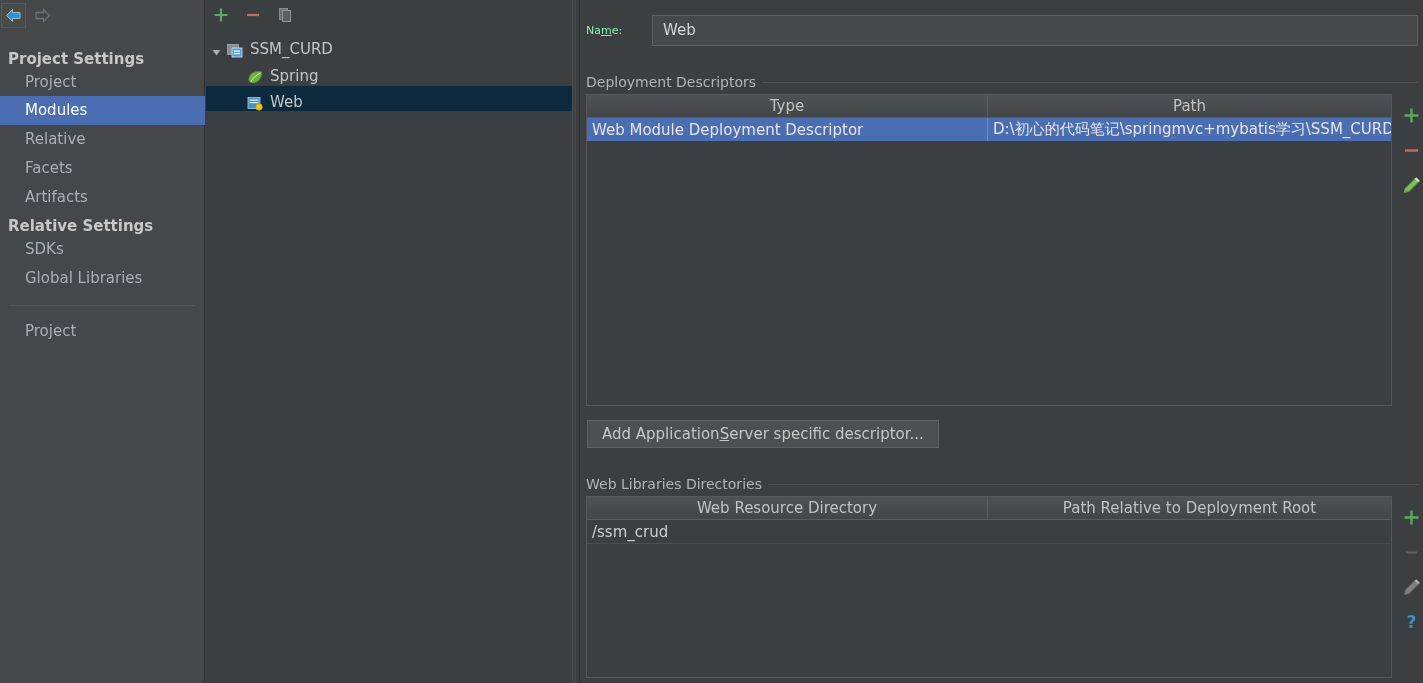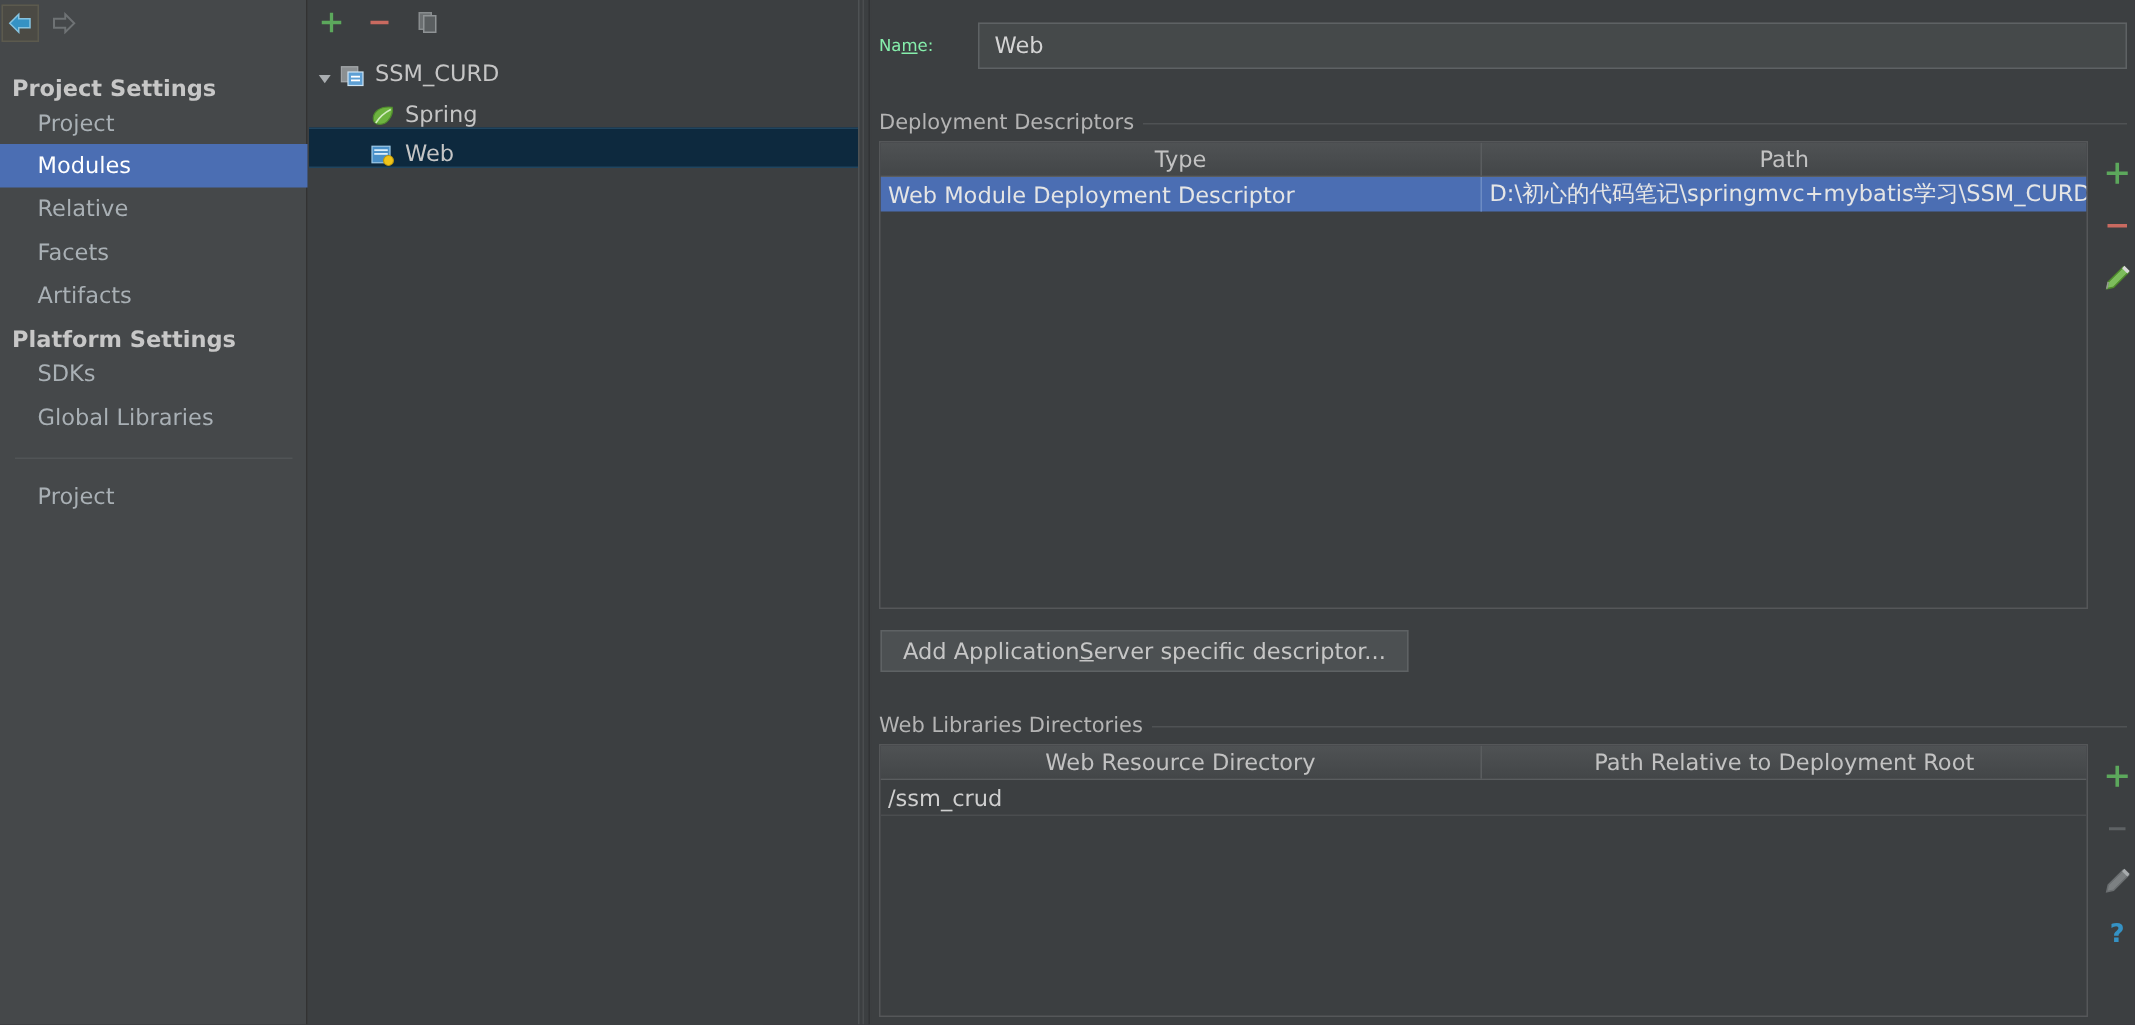--- a/index.html
+++ b/index.html
@@ -316,21 +316,21 @@
         </svg>
       </div>
       <div class="arrow-btn arrow-fwd">
         <svg width="17" height="15" viewBox="0 0 17 15">
           <path d="M9.5 1.5 L15.5 7.5 L9.5 13.5 L9.5 10.5 L2 10.5 L2 4.5 L9.5 4.5 Z" fill="none" stroke="#6e7274" stroke-width="1.3"></path>
         </svg>
       </div>
     </div>
 
     <div class="sb-group" style="top:45px">Project Settings</div>
-    <div class="sb-group" style="top:212px">Platform Settings</div>
+    <div class="sb-group" style="top:212px">Relative Settings</div>
 
     <div class="sb-item" style="top:68px">Project</div>
     <div class="sb-item selected" style="top:96px">Modules</div>
     <div class="sb-item" style="top:125px">Relative</div>
     <div class="sb-item" style="top:154px">Facets</div>
     <div class="sb-item" style="top:183px">Artifacts</div>
     <div class="sb-item" style="top:235px">SDKs</div>
     <div class="sb-item" style="top:264px">Global Libraries</div>
 
     <div class="sb-sep" style="top:305px"></div>

